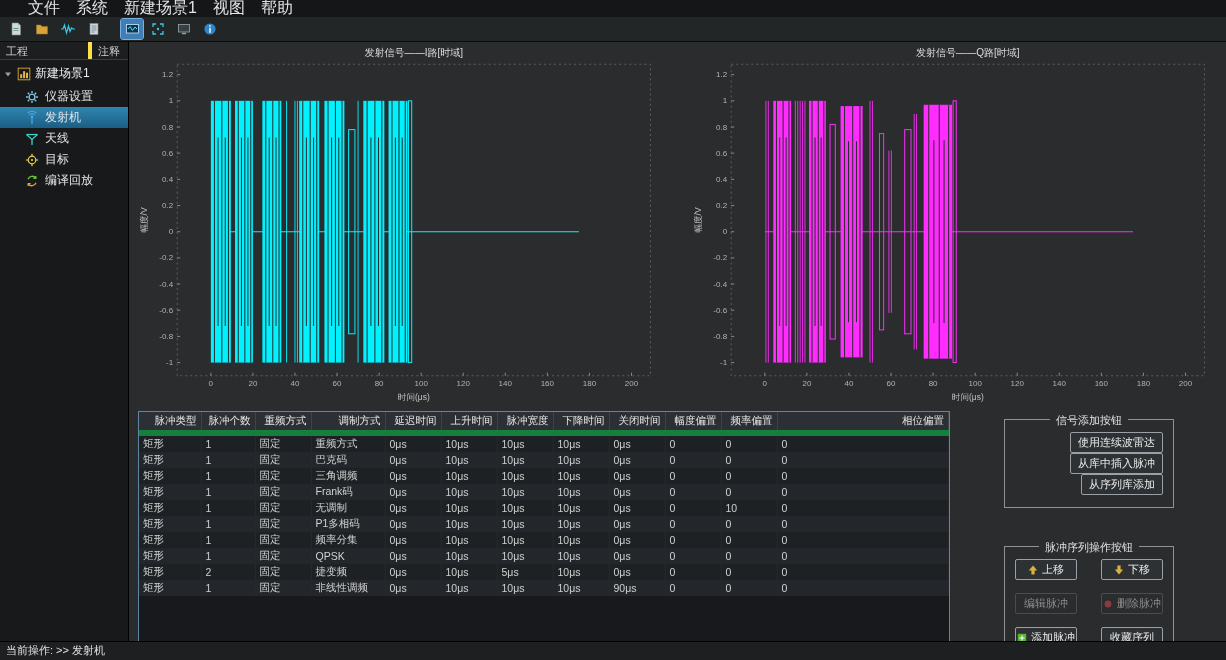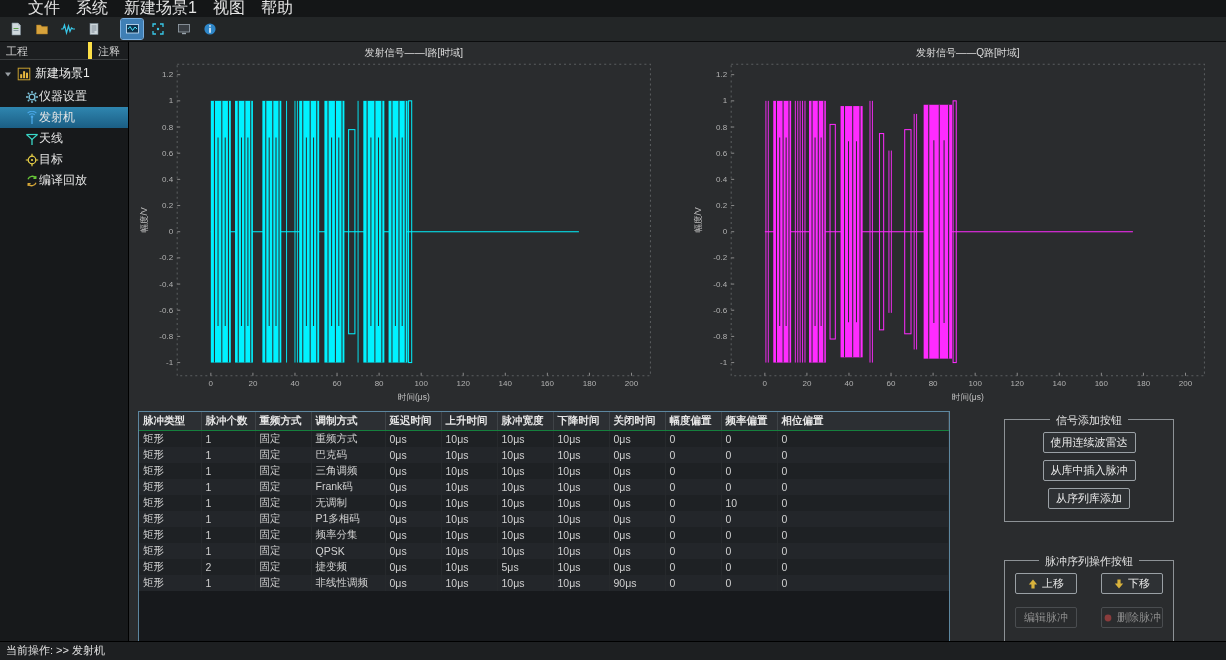--- a/index.html
+++ b/index.html
@@ -9,50 +9,50 @@
   .menu-item{padding:1px 8px;cursor:default;color:#e2e2e2}
   .toolbar{height:25px;background:#232627;display:flex;align-items:center;padding:0 5px;gap:4px;border-bottom:1px solid #0b0c0d}
   .tbtn{width:22px;height:20px;display:flex;align-items:center;justify-content:center;border-radius:2px}
   .tbtn.active{background:#3f7fb5;outline:1px solid #79aede}
   .main{display:flex;height:599px}
   .sidebar{width:157px;background:#17191b;border-right:1px solid #000;display:flex;flex-direction:column}
   .tree-header{display:flex;height:18px;border-bottom:1px solid #3a3d3f;font-size:11px;color:#cfcfcf;background:#1c1e20}
   .tree-header .col1{width:92px;padding:2px 6px;border-right:4px solid #fde047}
   .tree-header .col2{flex:1;padding:2px 6px}
   .tree-root{display:flex;align-items:center;gap:4px;padding:5px 4px 4px 4px;font-size:12px;color:#eee}
-  .tree-item{display:flex;align-items:center;padding:0 4px 0 24px;font-size:12px;height:21px;color:#e4e4e4}
+  .tree-item{display:flex;align-items:center;gap:6px;padding:0 4px 0 24px;font-size:12px;height:21px;color:#e4e4e4}
   .tree-item.selected{background:linear-gradient(#2f86b0,#1b5e84)}
   .tree-icon{width:15px;height:15px;display:inline-flex;align-items:center;justify-content:center}
   .expander{display:inline-flex;width:8px}
   .content{flex:1;background:#2a2c2e;display:flex;flex-direction:column}
   .charts{display:flex;height:364px;padding:4px 6px 0 8px;gap:24px}
   .chart{flex:1;position:relative}
   .chart svg{width:100%;height:100%}
   .ct{fill:#dcdcdc;font-size:10px;text-anchor:middle}
   .tl{fill:#b2b2b2;font-size:8px}
   .al{fill:#c0c0c0;font-size:8.5px;text-anchor:middle}
   .pb{fill:none;stroke:#5b5e60;stroke-dasharray:2 3;stroke-width:1}
   .tk{stroke:#8a8a8a;stroke-width:1}
   .bottom{flex:1;display:flex;padding:5px 6px 7px 9px;gap:10px}
   .table-panel{width:812px;background:#17191c;border:1px solid #5d87a0;overflow:hidden}
   table{width:100%;border-collapse:collapse;table-layout:fixed;font-size:10.5px}
-  th{background:#2c2f33;color:#e6e6e6;font-weight:bold;text-align:left;padding:2px 4px;
-     border-right:1px solid #3f4347;border-bottom:1px solid #15803d;height:17px;overflow:hidden;white-space:nowrap}
+  th{background:#2c2f33;color:#e6e6e6;font-weight:normal;text-align:right;padding:2px 4px;
+     border-right:1px solid #3f4347;border-bottom:6px solid #15803d;height:17px;overflow:hidden;white-space:nowrap}
   td{padding:1px 4px;color:#d0d0d0;border-right:1px solid #26292c;height:15px;overflow:hidden;white-space:nowrap}
   tr:nth-child(odd) td{background:#1e2124}
   tr:nth-child(even) td{background:#23262a}
   .right-panel{flex:1;padding:8px 46px 0 44px;display:flex;flex-direction:column}
   .group{border:1px solid #8d9296;padding:12px 10px 12px;position:relative;margin-bottom:38px}
   .group-title{position:absolute;top:-7px;left:50%;transform:translateX(-50%);background:#2a2c2e;
      padding:0 6px;font-size:11px;color:#e2e2e2;white-space:nowrap}
   .btn{background:#2e3134;border:1px solid #9aa0a5;color:#ececec;font-size:11px;padding:2px 7px;
      border-radius:2px;font-family:inherit;display:inline-flex;align-items:center;justify-content:center;cursor:default;white-space:nowrap}
   .btn.disabled{border-color:#4a4d50;color:#8e8e8e;background:transparent}
   .bicon{display:inline-flex;margin-right:4px}
-  .vstack{display:flex;flex-direction:column;gap:7px;align-items:center}
+  .vstack{display:flex;flex-direction:column;align-items:flex-end}
   .grid2{display:grid;grid-template-columns:1fr 1fr;gap:13px 24px;justify-items:stretch}
   .grid2 .btn{min-width:62px}
   .statusbar{height:27px;background:#1d1f21;border-top:1px solid #000;position:relative;font-size:11px;padding:1px 6px;color:#e0e0e0}
   .status-strip{position:absolute;left:0;bottom:0;width:490px;height:7px;background:#ededed}
 </style>
 </head>
 <body>
 
 <div class="menubar" id="menubar">
     <span class="menu-item">文件</span>

